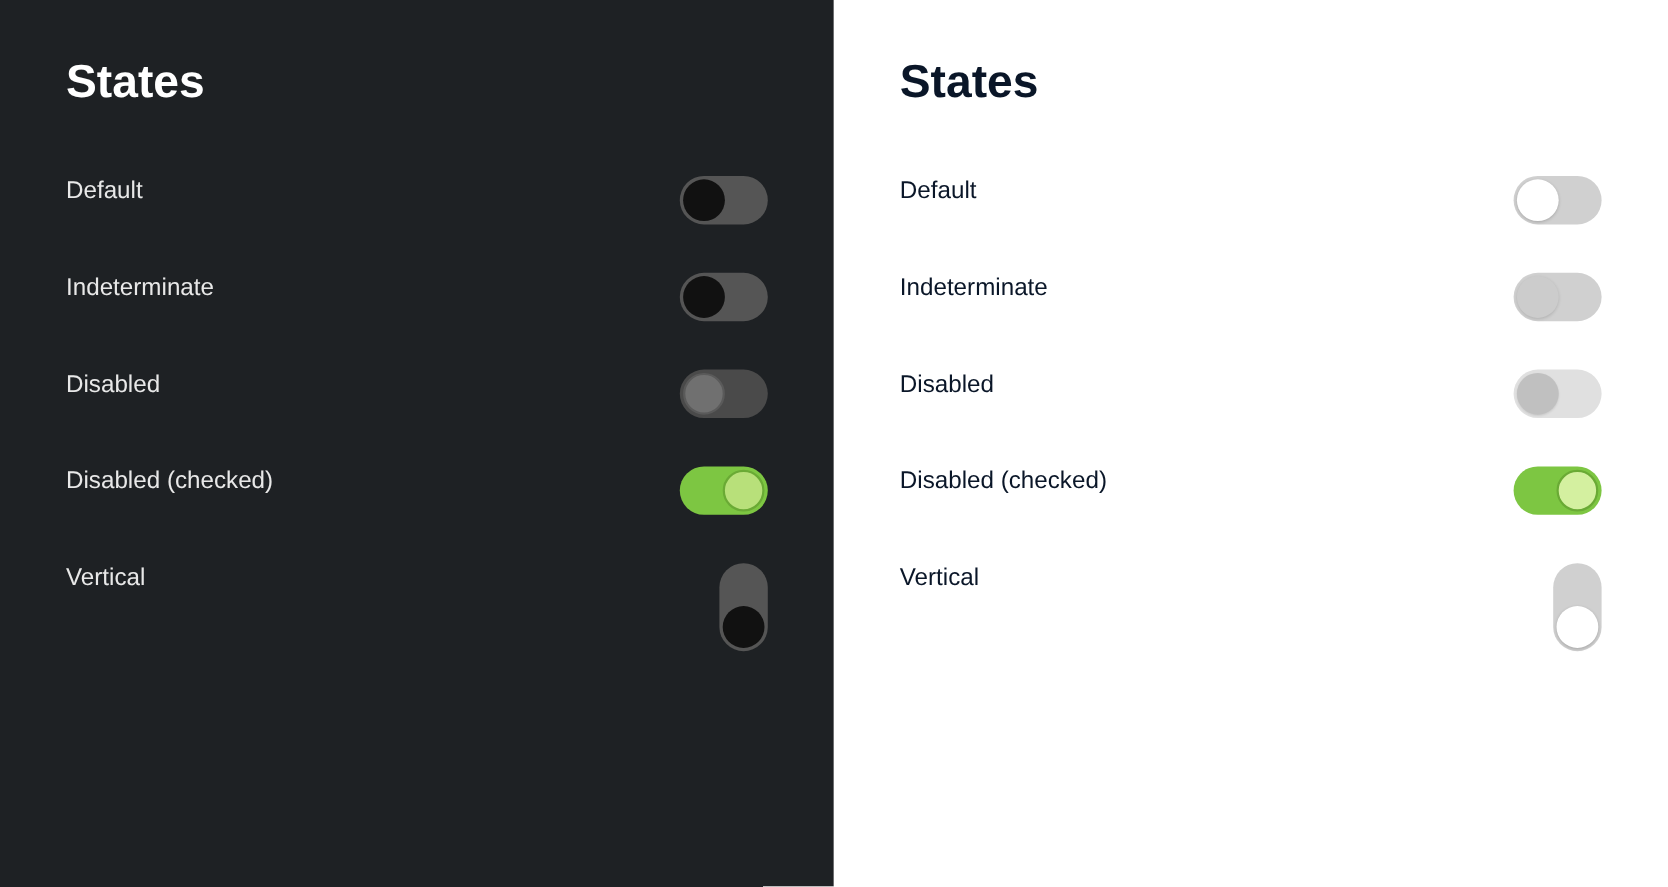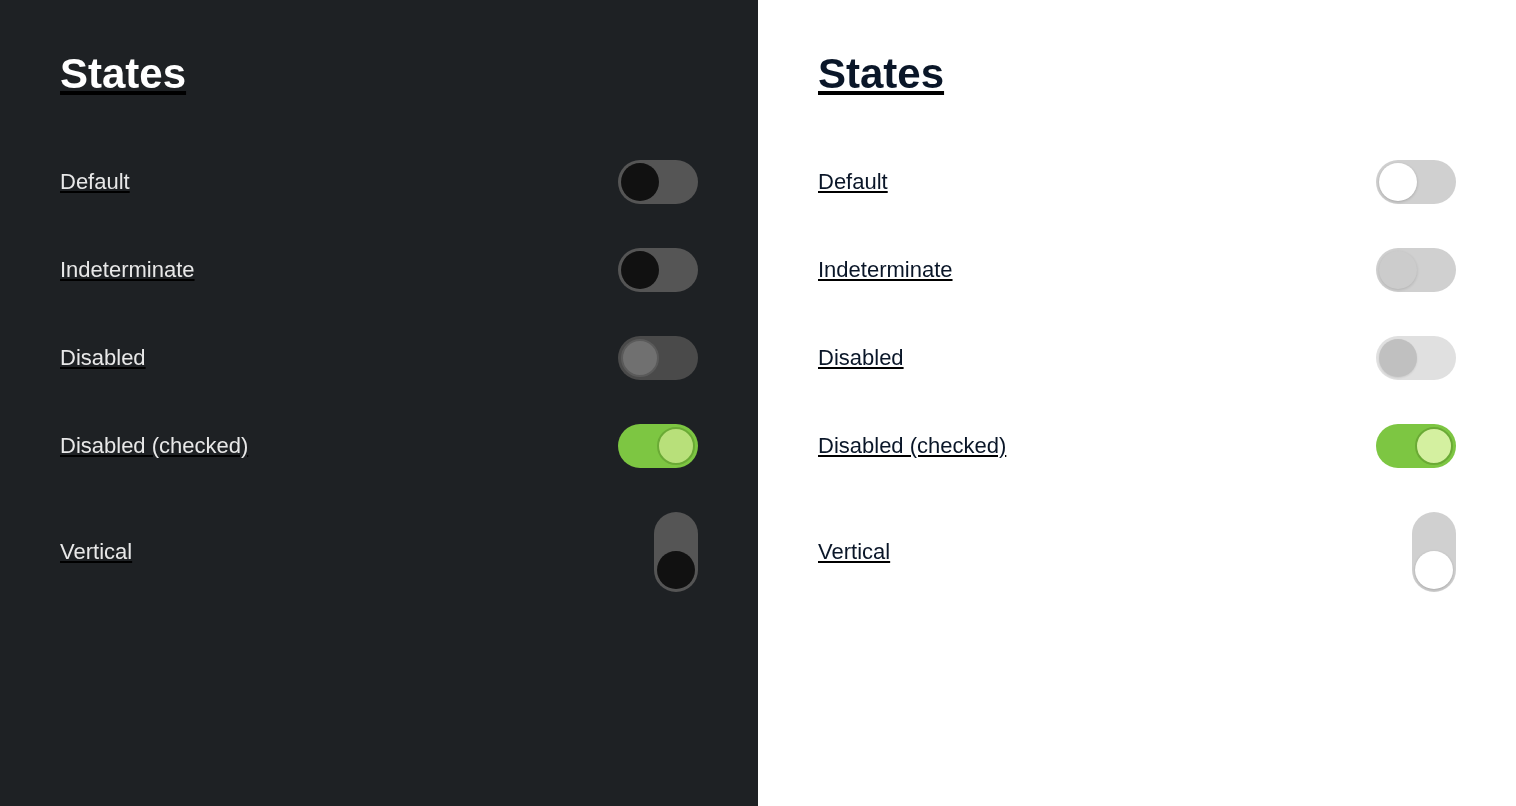--- a/index.html
+++ b/index.html
@@ -11,21 +11,20 @@
       font-family: -apple-system, BlinkMacSystemFont, 'Segoe UI', sans-serif;
       overflow: hidden;
     }
 
     .panel {
       flex: 1;
       padding: 50px 60px;
       display: flex;
       flex-direction: column;
       gap: 0;
-      text-decoration: underline;
     }
 
     .panel-dark {
       background-color: #1e2124;
     }
 
     .panel-light {
       background-color: #ffffff;
     }
 
@@ -38,21 +37,21 @@
     .panel-dark .panel-title {
       color: #ffffff;
     }
 
     .panel-light .panel-title {
       color: #0a1628;
     }
 
     .state-row {
       display: flex;
-      align-items: center;
+      align-items: flex-start;
       justify-content: space-between;
       padding: 22px 0;
     }
 
     .state-label {
       font-size: 22px;
       font-weight: 400;
     }
 
     .panel-dark .state-label {

